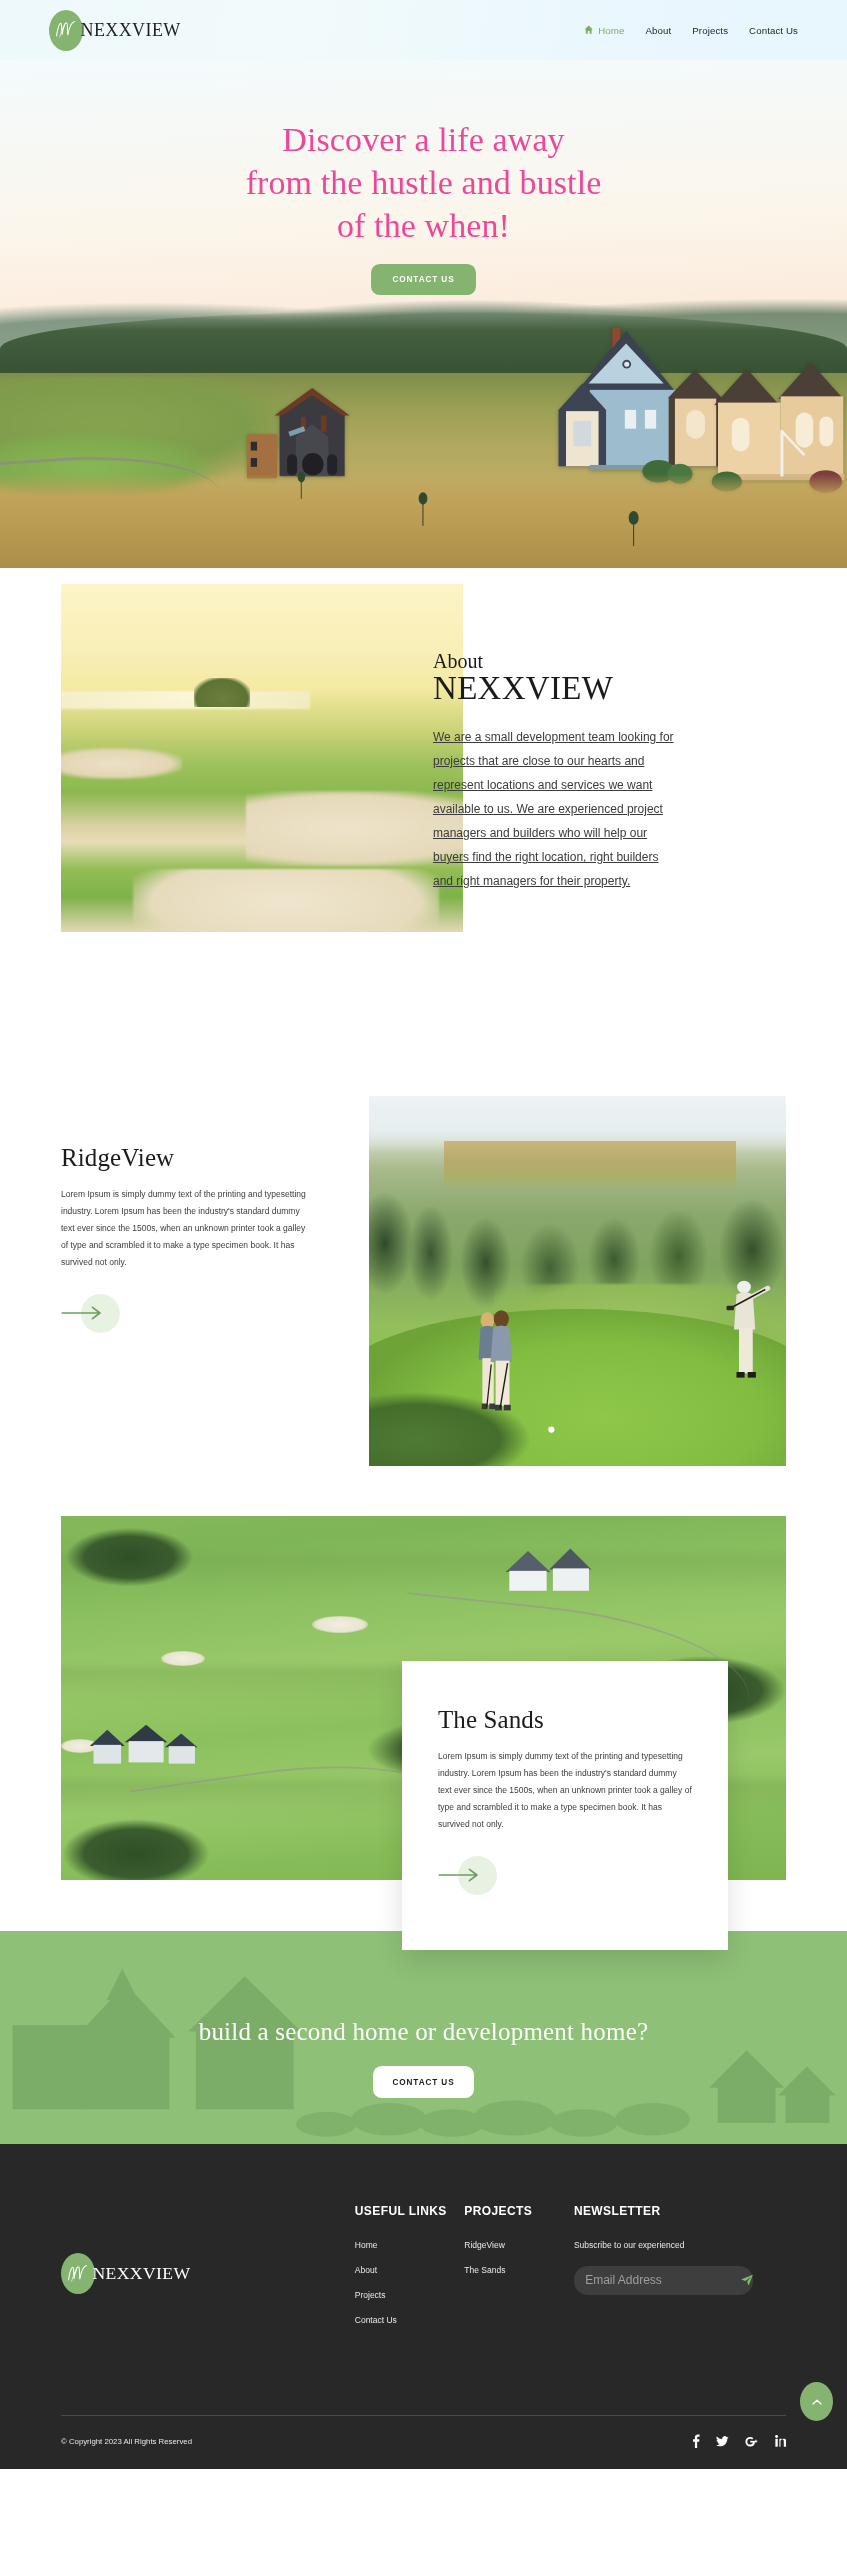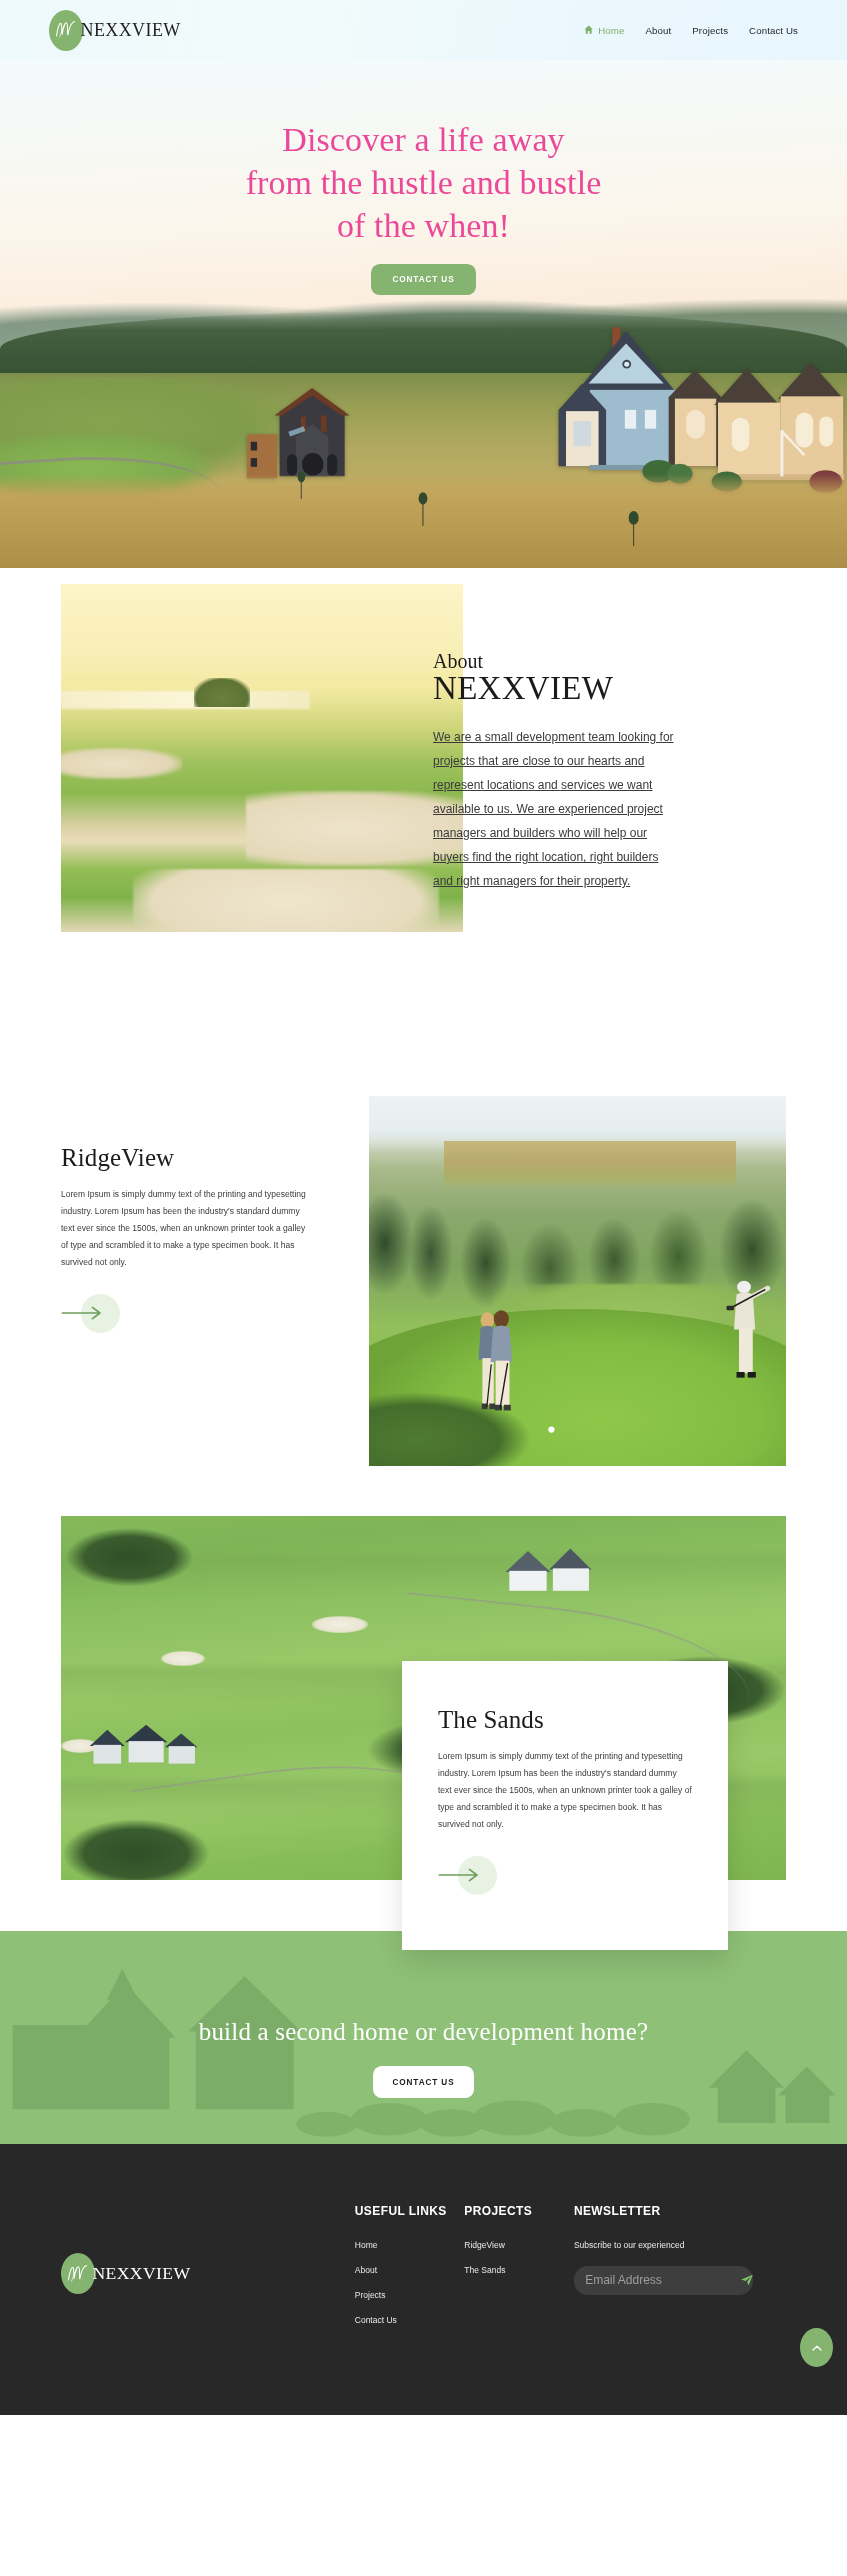--- a/index.html
+++ b/index.html
@@ -606,20 +606,40 @@
             <svg width="14" height="14" viewBox="0 0 24 24">
               <path d="M22 3 L2 11 L9.5 13.6 L19 6 L12.2 15 L14.8 21.5 Z" fill="#7fc06a"></path>
             </svg>
           </button>
         </div>
       </div>
     </div>
 
     <div class="f-rule"></div>
 
+    <div class="f-bottom">
+      <div class="copyright">© Copyright 2023 All Rights Reserved</div>
+      <div class="socials">
+        <svg width="8.2" height="14" viewBox="0 0 13 22">
+          <path d="M8.2 22 L8.2 12 L11.3 12 L11.8 8.2 L8.2 8.2 L8.2 6 C8.2 4.9 8.5 4.2 10.1 4.2 L12 4.2 L12 0.8 C11.6 0.75 10.5 0.65 9.2 0.65 C6.5 0.65 4.6 2.3 4.6 5.4 L4.6 8.2 L1.6 8.2 L1.6 12 L4.6 12 L4.6 22 Z" fill="#ffffff"></path>
+        </svg>
+        <svg width="12.6" height="11.3" viewBox="0 0 20 18">
+          <path d="M20 2.2 a8.2 8.2 0 0 1-2.36.65 A4.1 4.1 0 0 0 19.44.6 a8.2 8.2 0 0 1-2.6 1 A4.1 4.1 0 0 0 9.8 5.3 A11.6 11.6 0 0 1 1.4.9 A4.1 4.1 0 0 0 2.67 6.4 A4.1 4.1 0 0 1 .8 5.9 v.05 a4.1 4.1 0 0 0 3.3 4 a4.1 4.1 0 0 1-1.86.07 a4.1 4.1 0 0 0 3.83 2.85 A8.24 8.24 0 0 1 0 14.6 a11.6 11.6 0 0 0 6.3 1.85 c7.55 0 11.68-6.26 11.68-11.68 l-.01-.53 A8.3 8.3 0 0 0 20 2.2 Z" fill="#ffffff"></path>
+        </svg>
+        <svg width="14" height="11.3" viewBox="0 0 22 18">
+          <path d="M8.2 7.6 v2.9 h4.2 c-.18 1.1-1.3 3.2-4.2 3.2 a4.7 4.7 0 0 1 0-9.4 a4.2 4.2 0 0 1 2.98 1.15 l2.05-1.97 A7.4 7.4 0 0 0 8.2 1.5 a7.7 7.7 0 1 0 0 15.4 c4.44 0 7.4-3.12 7.4-7.52 a7 7 0 0 0-.12-1.3 Z" fill="#ffffff"></path>
+          <path d="M19.6 7.7 h-1.7 V6 h-1.5 v1.7 h-1.7 v1.5 h1.7 v1.7 h1.5 V9.2 h1.7 Z" fill="#ffffff"></path>
+        </svg>
+        <svg width="10.7" height="12" viewBox="0 0 17 19">
+          <rect x="0.6" y="6" width="3.8" height="12.6" fill="#ffffff"></rect>
+          <circle cx="2.5" cy="2.3" r="2.3" fill="#ffffff"></circle>
+          <path d="M7 6 h3.6 v1.75 a4 4 0 0 1 3.6-1.95 c3 0 3.6 1.9 3.6 4.6 v8.2 h-3.8 v-7.3 c0-1.75-.03-4-2.45-4 c-2.45 0-2.83 1.9-2.83 3.87 v7.43 H7 Z" fill="#ffffff"></path>
+        </svg>
+      </div>
+    </div>
 
     <div class="to-top">
       <svg width="10" height="6.3" viewBox="0 0 16 10">
         <path d="M1.5 8 L8 2 L14.5 8" fill="none" stroke="#ffffff" stroke-width="2" stroke-linecap="round" stroke-linejoin="round"></path>
       </svg>
     </div>
   </div>
 
 </div>
 

